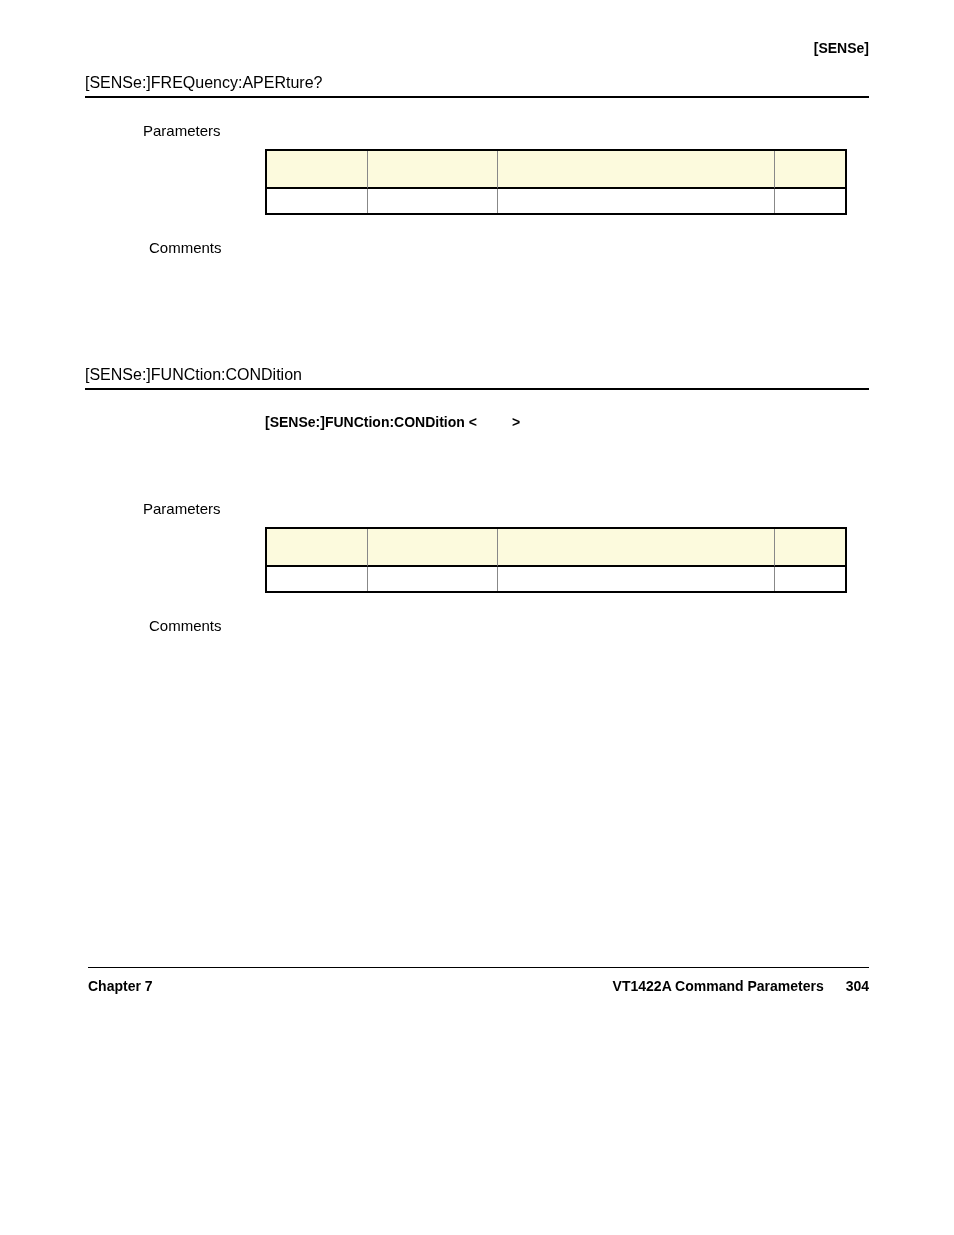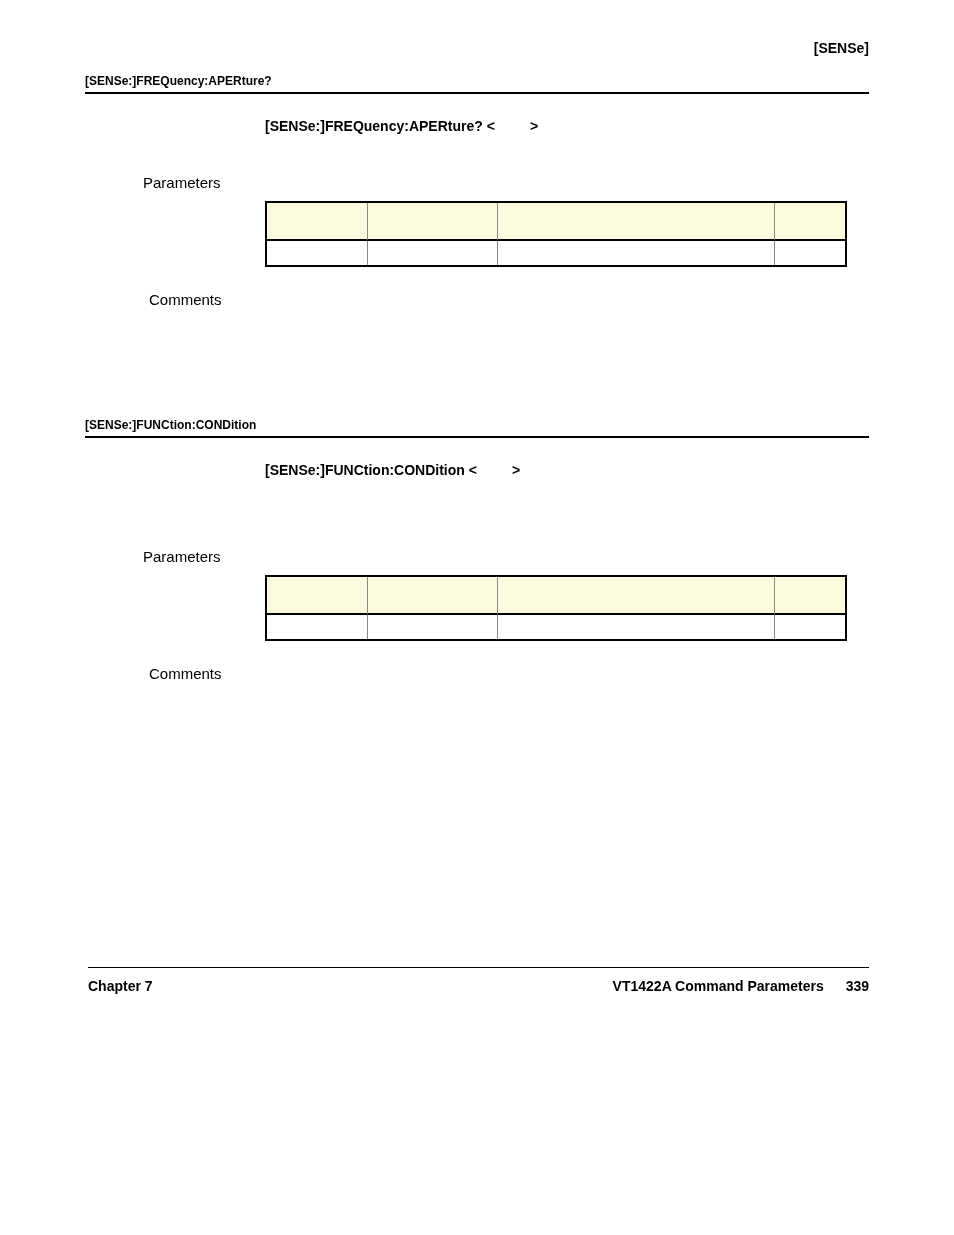--- a/index.html
+++ b/index.html
@@ -16,22 +16,22 @@
     box-sizing: border-box;
     padding: 40px 85px 0 85px;
   }
   .header-right {
     text-align: right;
     font-weight: bold;
     font-size: 14px;
     margin-bottom: 18px;
   }
   .section-title {
-    font-size: 12px;
-    font-weight: bold;
+    font-size: 16px;
+    font-weight: normal;
     border-bottom: 2.5px solid #000;
     padding-bottom: 4px;
     margin: 0 0 24px 0;
   }
   .syntax-line {
     margin-left: 180px;
     font-size: 14px;
     margin-bottom: 40px;
   }
   .syntax-line .bold { font-weight: bold; }
@@ -88,23 +88,20 @@
   .footer .pgnum { margin-left: 18px; }
 </style>
 </head>
 <body>
 
 <div class="page">
   <div class="header-right">[SENSe]</div>
 
   <div class="section-title">[SENSe:]FREQuency:APERture?</div>
 
-  <div class="syntax-line">
-    <span class="bold">[SENSe:]FREQuency:APERture? &lt;</span><span>&nbsp;&nbsp;&nbsp;&nbsp;&nbsp;&nbsp;&nbsp;&nbsp;&nbsp;</span><span class="bold">&gt;</span>
-  </div>
 
   <div class="sub-label">Parameters</div>
 
   <table class="param-table">
     <tbody>
         <tr class="hdr">
       <td class="col1"></td>
       <td class="col2"></td>
       <td class="col3"></td>
       <td class="col4"></td>
@@ -151,16 +148,16 @@
 
   <div class="sub-label" style="margin-left:64px;">Comments</div>
 
   <div style="height:260px;"></div>
 
 
   <div class="footer">
     <span class="left">Chapter 7</span>
     <span class="right">
       <span>VT1422A Command Parameters</span>
-      <span class="pgnum">339</span>
+      <span class="pgnum">304</span>
     </span>
   </div>
 </div>
 
 </body></html>

